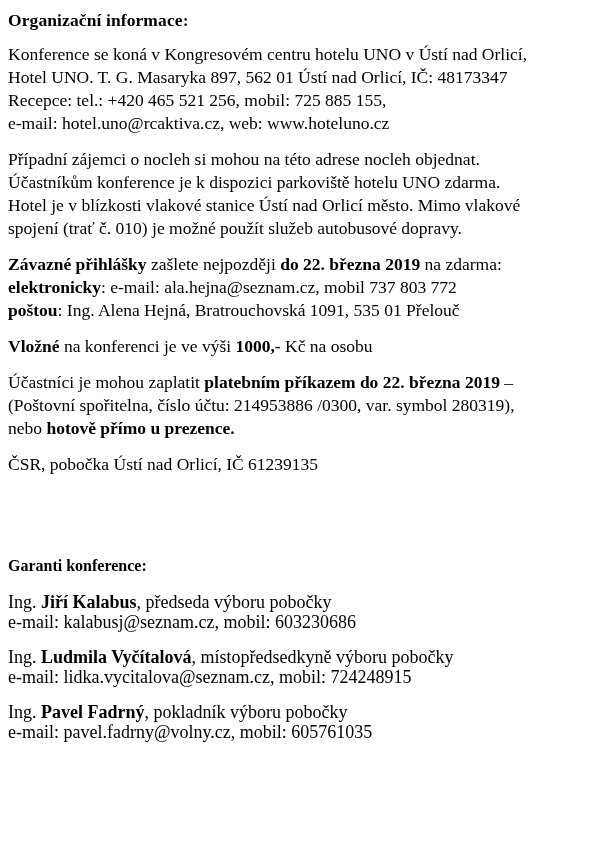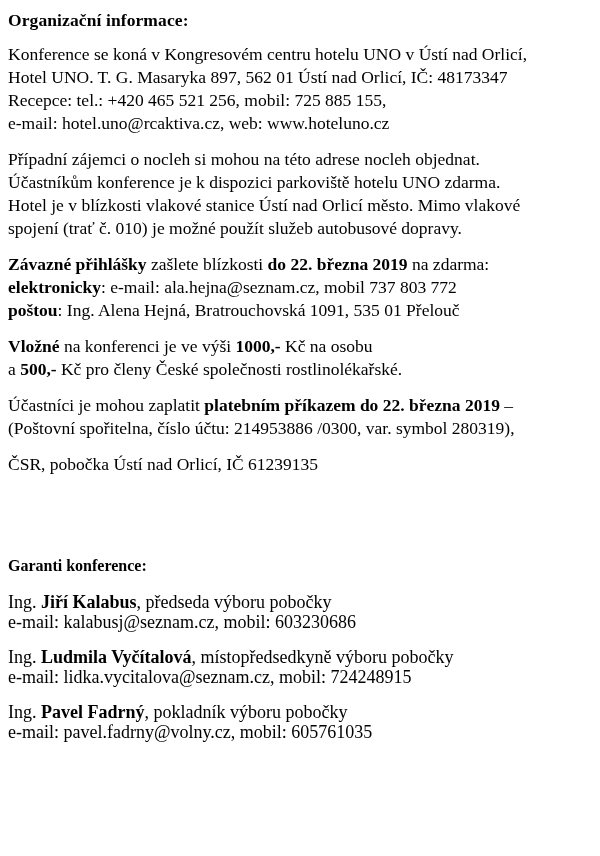--- a/index.html
+++ b/index.html
@@ -73,23 +73,23 @@
 <body>
 
 <div class="page">
   <div class="doc">
 
     <div class="heading"><b>Organizační informace</b><span>:</span></div>
 
     <div>
         <div class="para"><span class="line"><span>Konference se koná v Kongresovém centru hotelu UNO v Ústí nad Orlicí,</span></span><span class="line"><span>Hotel UNO. T. G. Masaryka 897,  562 01  Ústí nad Orlicí,   IČ: 48173347</span></span><span class="line"><span>Recepce: tel.: +420 465 521 256, mobil: 725 885 155,</span></span><span class="line"><span>e-mail: hotel.uno@rcaktiva.cz,  web: www.hoteluno.cz</span></span></div>
         <div class="para"><span class="line"><span>Případní zájemci o nocleh si mohou na této adrese nocleh objednat.</span></span><span class="line"><span>Účastníkům konference je k dispozici parkoviště hotelu UNO zdarma.</span></span><span class="line"><span>Hotel je v blízkosti vlakové stanice Ústí nad Orlicí město. Mimo vlakové</span></span><span class="line"><span>spojení (trať č. 010) je možné použít služeb autobusové dopravy.</span></span></div>
-        <div class="para"><span class="line"><b>Závazné přihlášky</b><span> zašlete blízkosti </span><b>do 22. března 2019</b><span> na zdarma:</span></span><span class="line"><b>elektronicky</b><span>:  e-mail: ala.hejna@seznam.cz,  mobil 737 803 772</span></span><span class="line"><b>poštou</b><span>:  Ing. Alena Hejná, Bratrouchovská 1091,  535 01  Přelouč</span></span></div>
-        <div class="para"><span class="line"><b>Vložné</b><span> na konferenci je ve výši </span><b>1000,-</b><span> Kč na osobu</span></span><span class="line"><span>a </span><b>500,-</b><span> Kč pro členy České společnosti rostlinolékařské.</span></span></div>
-        <div class="para"><span class="line"><span>Účastníci je mohou zaplatit </span><b>platebním příkazem do 22. března 2019</b><span> –</span></span><span class="line"><span>(Poštovní spořitelna, číslo účtu: 214953886 /0300, var. symbol 280319),</span></span></div>
+        <div class="para"><span class="line"><b>Závazné přihlášky</b><span> zašlete nejpozději </span><b>do 22. března 2019</b><span> na zdarma:</span></span><span class="line"><b>elektronicky</b><span>:  e-mail: ala.hejna@seznam.cz,  mobil 737 803 772</span></span><span class="line"><b>poštou</b><span>:  Ing. Alena Hejná, Bratrouchovská 1091,  535 01  Přelouč</span></span></div>
+        <div class="para"><span class="line"><b>Vložné</b><span> na konferenci je ve výši </span><b>1000,-</b><span> Kč na osobu</span></span></div>
+        <div class="para"><span class="line"><span>Účastníci je mohou zaplatit </span><b>platebním příkazem do 22. března 2019</b><span> –</span></span><span class="line"><span>(Poštovní spořitelna, číslo účtu: 214953886 /0300, var. symbol 280319),</span></span><span class="line"><span>nebo </span><b>hotově přímo u prezence.</b></span></div>
         <div class="para"><span class="line"><span>ČSR, pobočka Ústí nad Orlicí,  IČ 61239135</span></span></div>
       </div>
 
     <div class="spacer-large"></div>
 
     <div class="garanti-heading">Garanti konference:</div>
 
     <div>
         <div class="garanti-entry">
           <span class="line"><span>Ing. </span><b>Jiří Kalabus</b><span>, předseda výboru pobočky</span></span>

